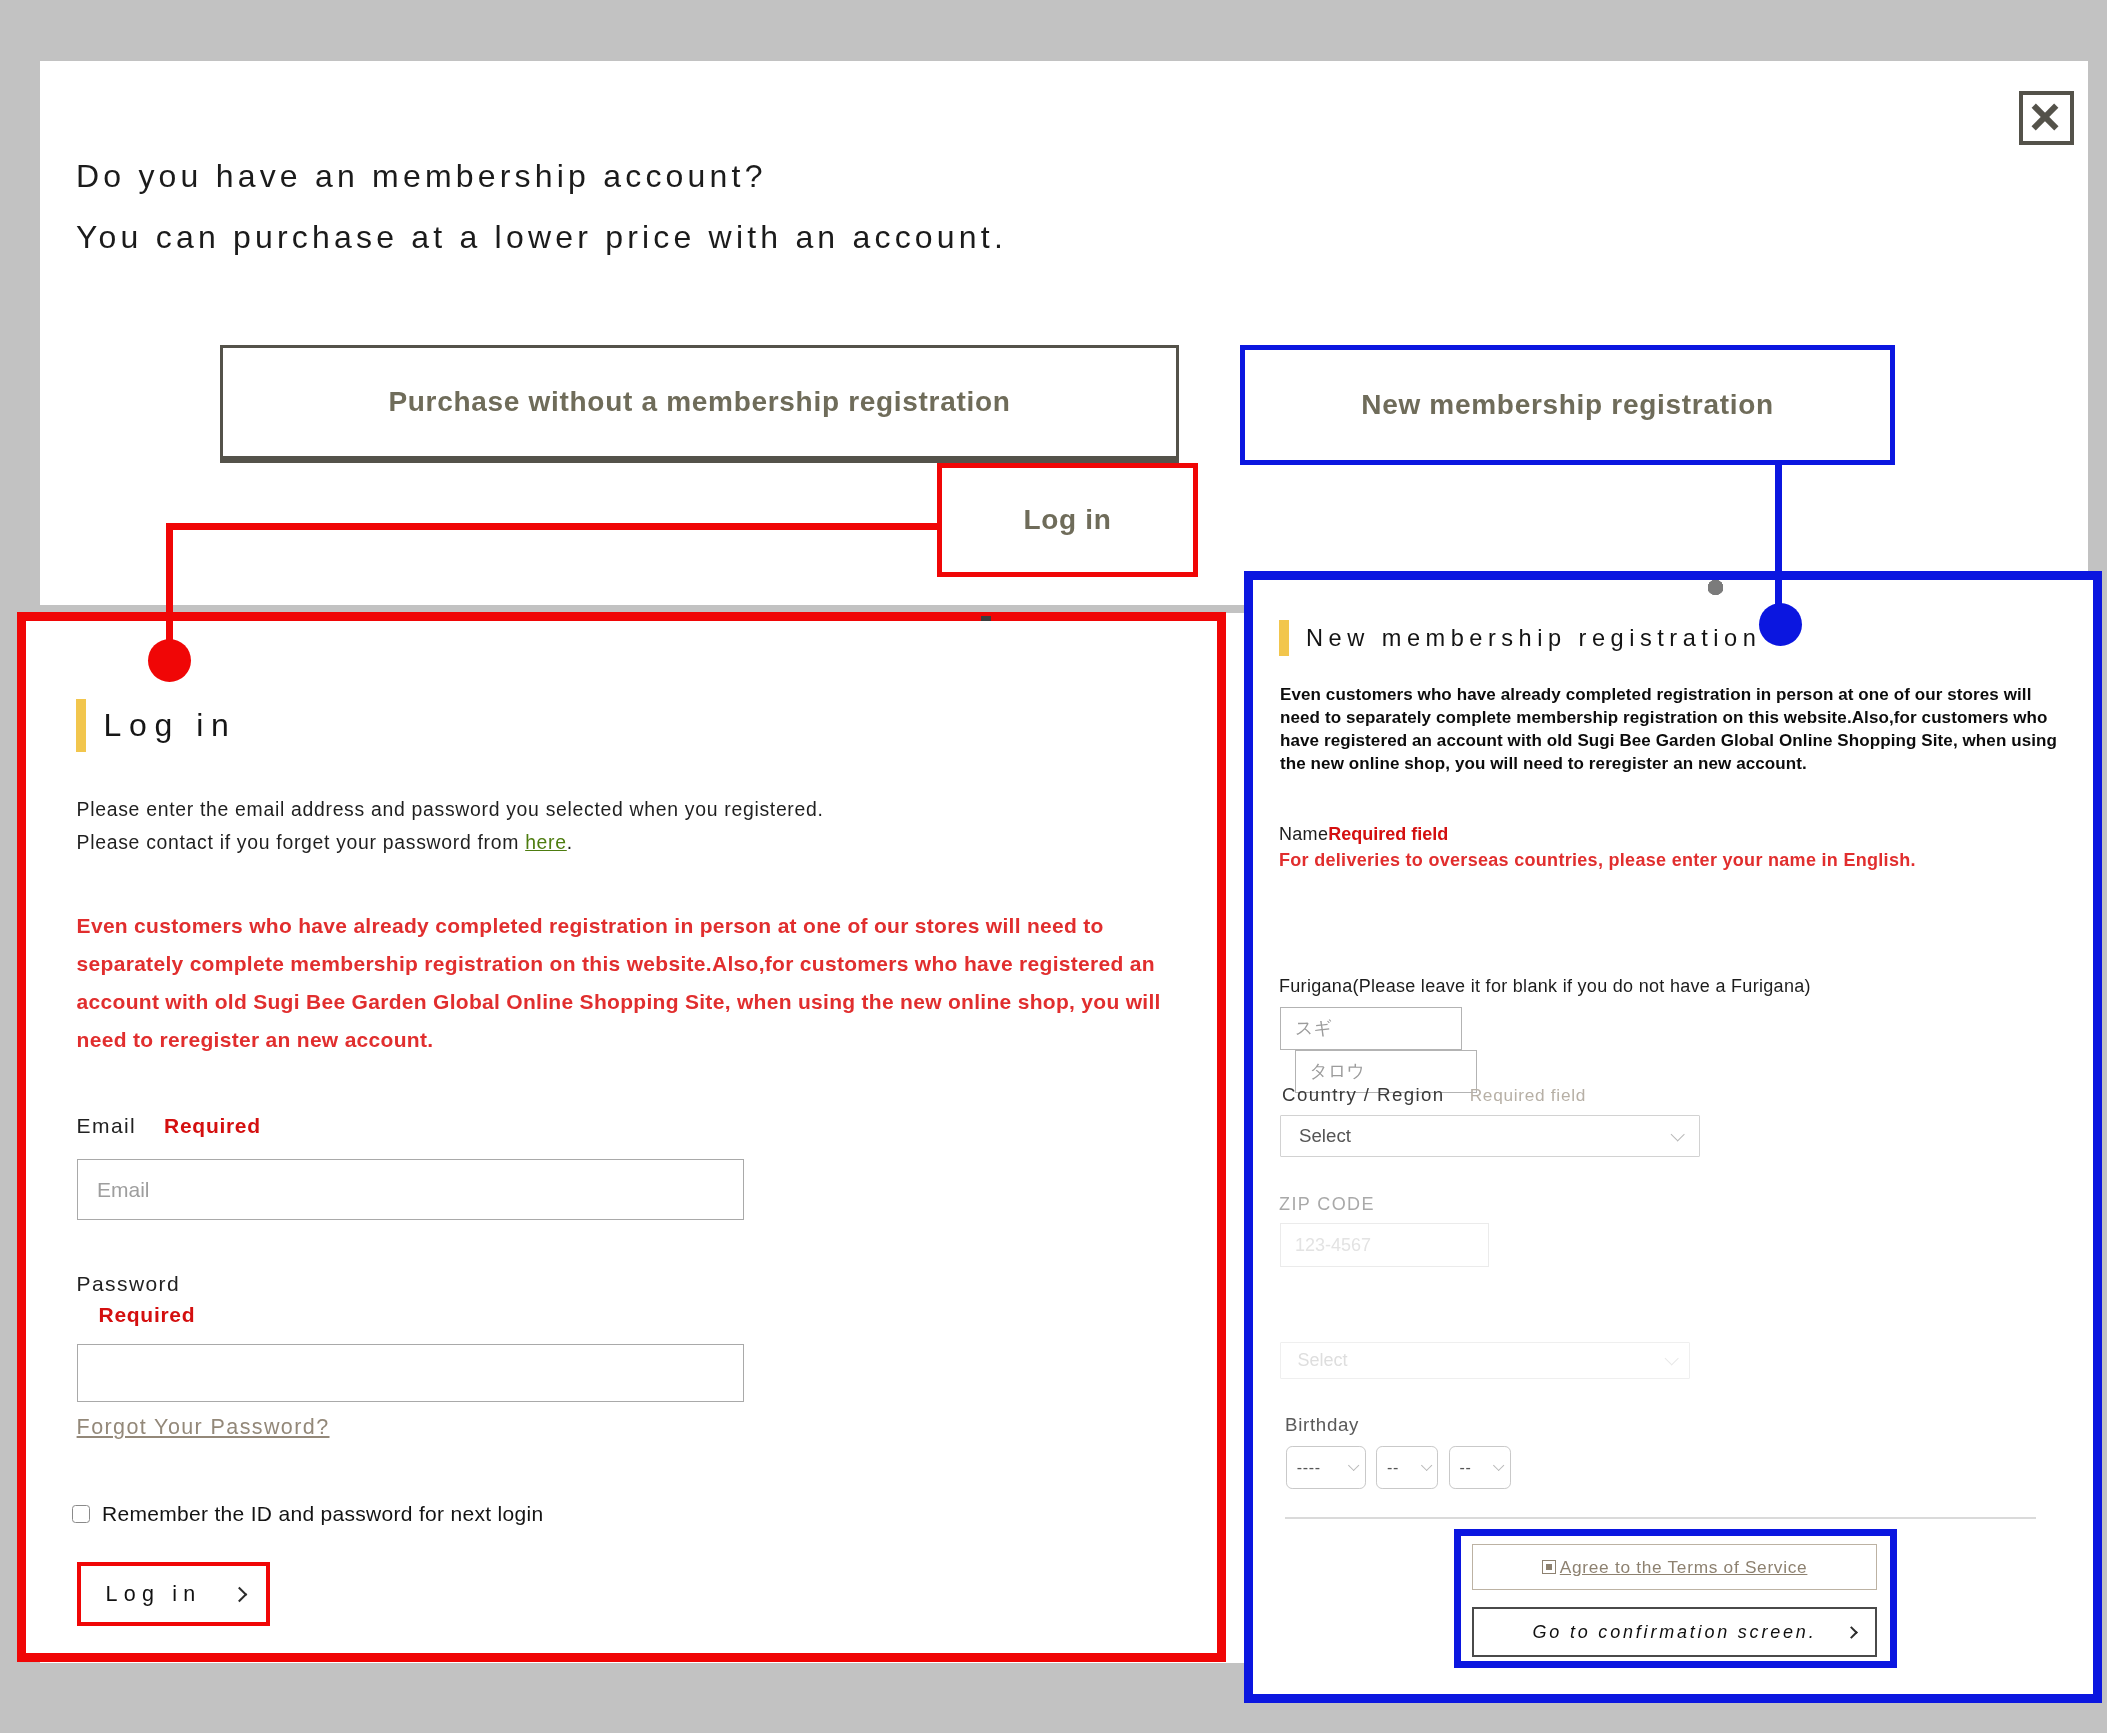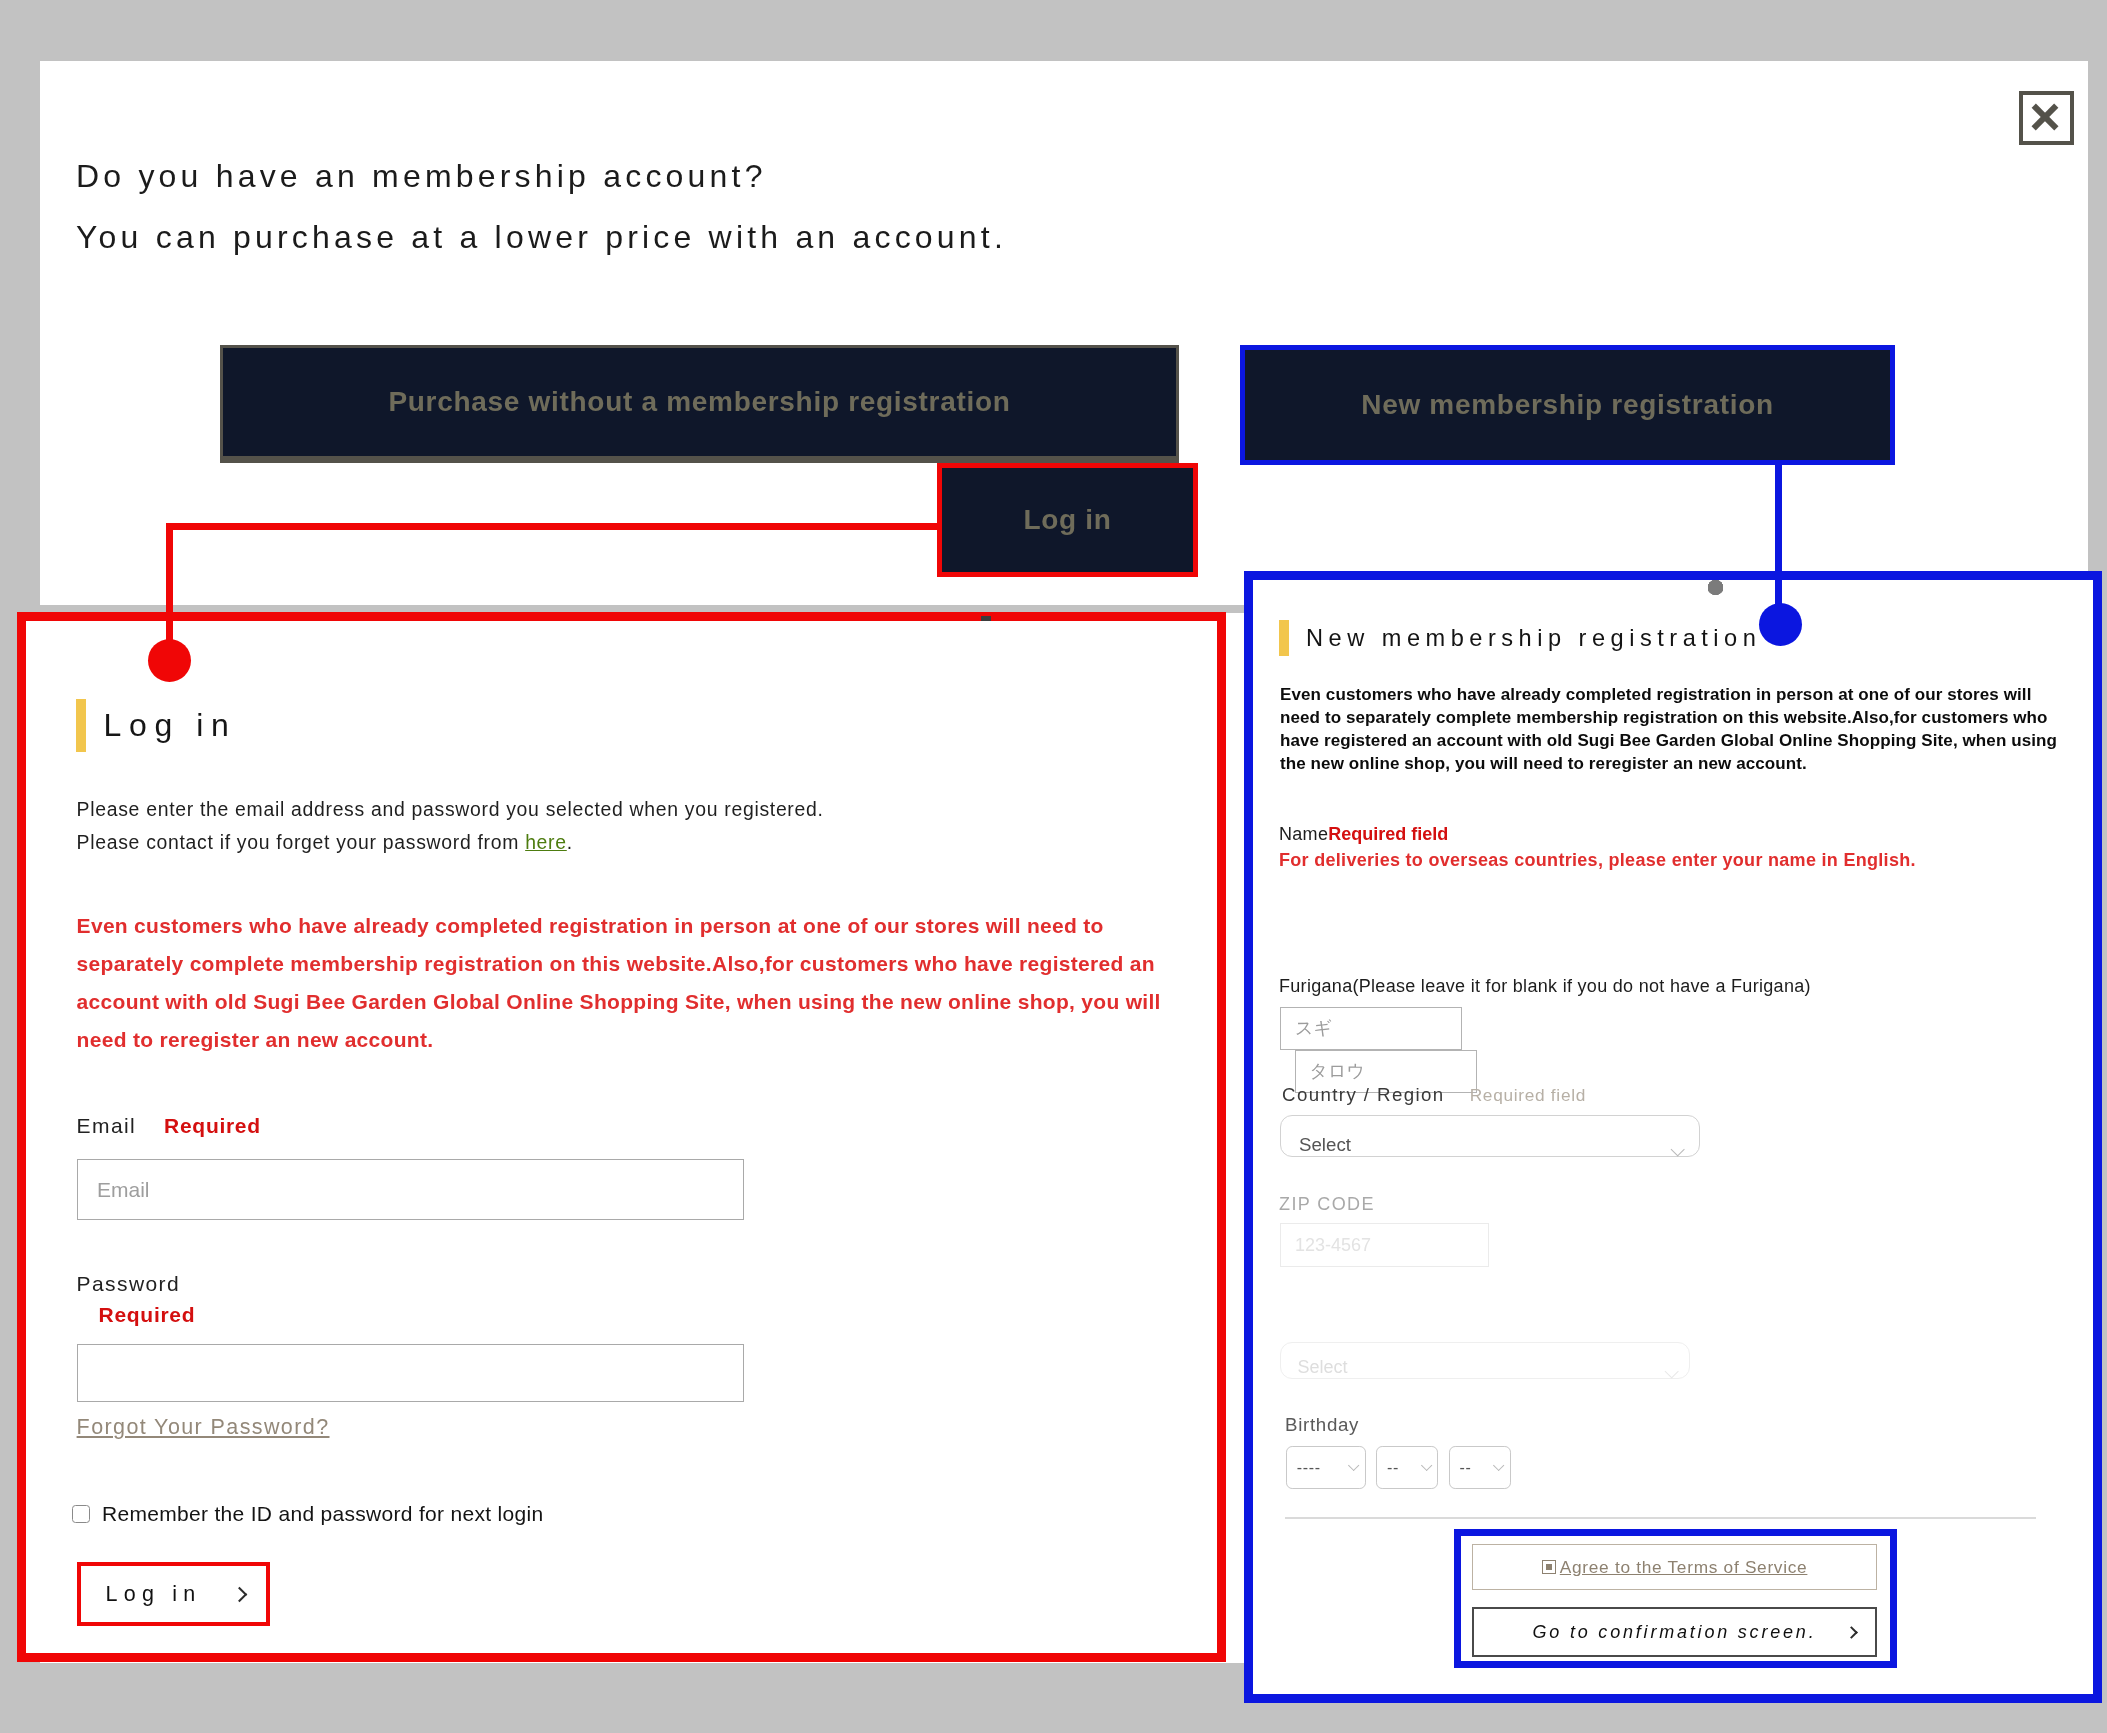--- a/index.html
+++ b/index.html
@@ -11,21 +11,21 @@
   #modal { left:40px; top:19.4px; width:2048px; height:1602px; background:#ffffff; }
   #gray-strip { left:40px; top:563px; width:1204px; height:7.6px; background:#c2c2c2; }
   #close-btn { left:2019px; top:49px; width:55px; height:54px; border:4.9px solid #54524a; background:#fff; cursor:pointer; }
   .xbar { position:absolute; left:6.2px; top:19.4px; width:32px; height:6.2px; background:#54524a; }
   .xbar.a { transform:rotate(45deg); }
   .xbar.b { transform:rotate(-45deg); }
 
   #page-title { left:76px; top:104px; font-size:32px; letter-spacing:4.2px; color:#1b1b1b; line-height:61px; white-space:nowrap; }
 
   
-  .topbtn { display:flex; align-items:center; justify-content:center; background:#0f172a;
+  .topbtn { display:flex; align-items:center; justify-content:center; background:#ffffff;
             font-size:28px; font-weight:bold; color:#6f6c5a; letter-spacing:0.7px; white-space:nowrap; cursor:pointer; }
   #btn-guest { left:220px; top:303px; width:959px; height:118px; border:3.5px solid #54524a; border-bottom-width:7px; }
   #btn-register { left:1240px; top:303px; width:655px; height:120px; border:5.5px solid #0b16e0; }
   #btn-login-link { left:937px; top:421px; width:261px; height:114px; border:5.5px solid #f00606; }
 
   
   #red-hline { left:166px; top:481px; width:771px; height:7px; background:#f00606; z-index:6; }
   #red-vline { left:166px; top:481px; width:7px; height:119px; background:#f00606; z-index:6; }
   #red-dot   { left:148px; top:597px; width:43px; height:43px; border-radius:50%; background:#f00606; z-index:6; }
   #blue-vline{ left:1775px; top:421px; width:7px; height:157px; background:#0b16e0; z-index:6; }
@@ -70,21 +70,21 @@
   .smallinput { width:182px; height:44px; border:1.4px solid #b3b3b3; font-size:18px; color:#333; padding-left:14px; outline:none; font-family:inherit; background:#fff; }
   .smallinput::placeholder { color:#9c9c9c; }
   #name-inputs { left:27px; top:317px; }
   #name-inputs .smallinput + .smallinput, #furigana-inputs .smallinput + .smallinput { margin-left:14.6px; }
   #furigana-label { left:26px; top:396px; }
   #furigana-inputs { left:27px; top:427px;flex-direction:column; }
   #furigana-inputs .smallinput { height:43px; }
   #country-row { left:29px; top:504px; display:flex; align-items:baseline; }
   #country-label { font-size:18.7px; color:#3a3a3a; letter-spacing:1.4px; }
   #country-required { font-size:17.3px; color:#b7b0a6; letter-spacing:0.7px; margin-left:25px; }
-  .selbox { border:1.4px solid #d2d2d2; border-radius:12px; background:#fff; display:flex; align-items:flex-end; cursor:pointer; }
+  .selbox { border:1.4px solid #d2d2d2; border-radius:1px; background:#fff; display:flex; align-items:center; cursor:pointer; }
   #country-select { left:27px; top:535px; width:420px; height:42px; }
   #country-select .val { font-size:18.7px; color:#555; padding-left:18px; }
   .chev { width:10.4px; height:10.4px; border-right:1.4px solid #b9b9b9; border-bottom:1.4px solid #b9b9b9; transform:rotate(45deg) translateY(-2.1px); margin-left:auto; margin-right:18px; }
   #zip-label { left:26px; top:614px; font-size:18px; color:#a9a9a9; letter-spacing:1.4px; }
   #zip-input { left:27px; top:643px; width:209px; height:44px; border:1.4px solid #ebebeb; font-size:18px; padding-left:14px; outline:none; font-family:inherit; color:#e3e3e3; }
   #zip-input::placeholder { color:#e3e3e3; }
   #ghost-select { left:27px; top:762px; width:410px; height:37px; border-color:#efefef; }
   #ghost-select .val { font-size:18px; color:#dedede; padding-left:16.6px; }
   #ghost-select .chev { border-color:#e8e8e8; margin-right:14px; }
   .dot { position:absolute; left:455px; width:14.6px; height:14.6px; border-radius:50%; background:#7b7b7b; }

